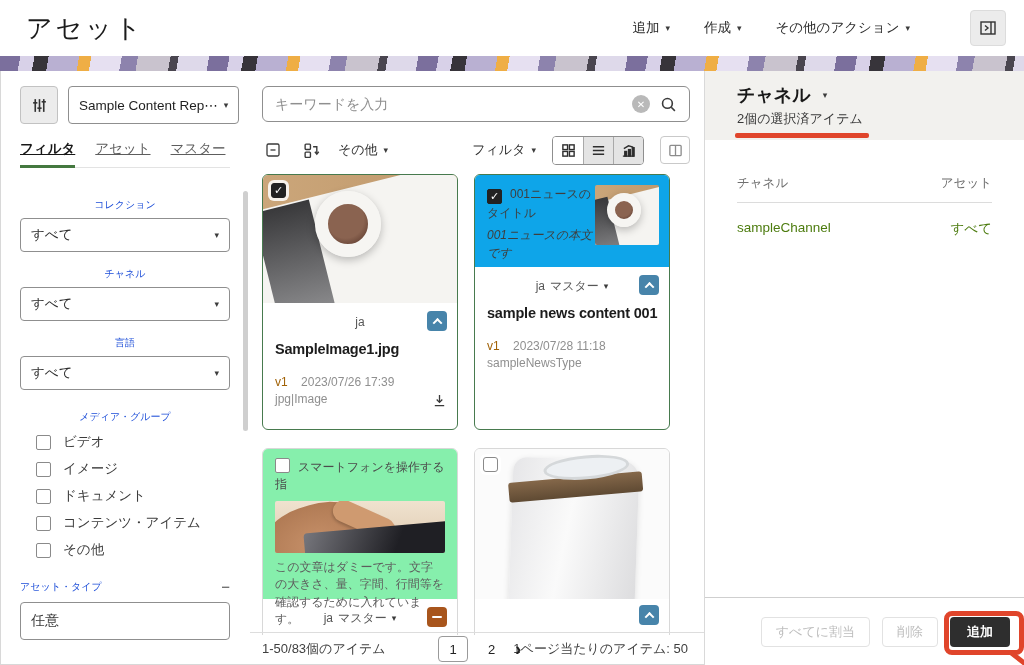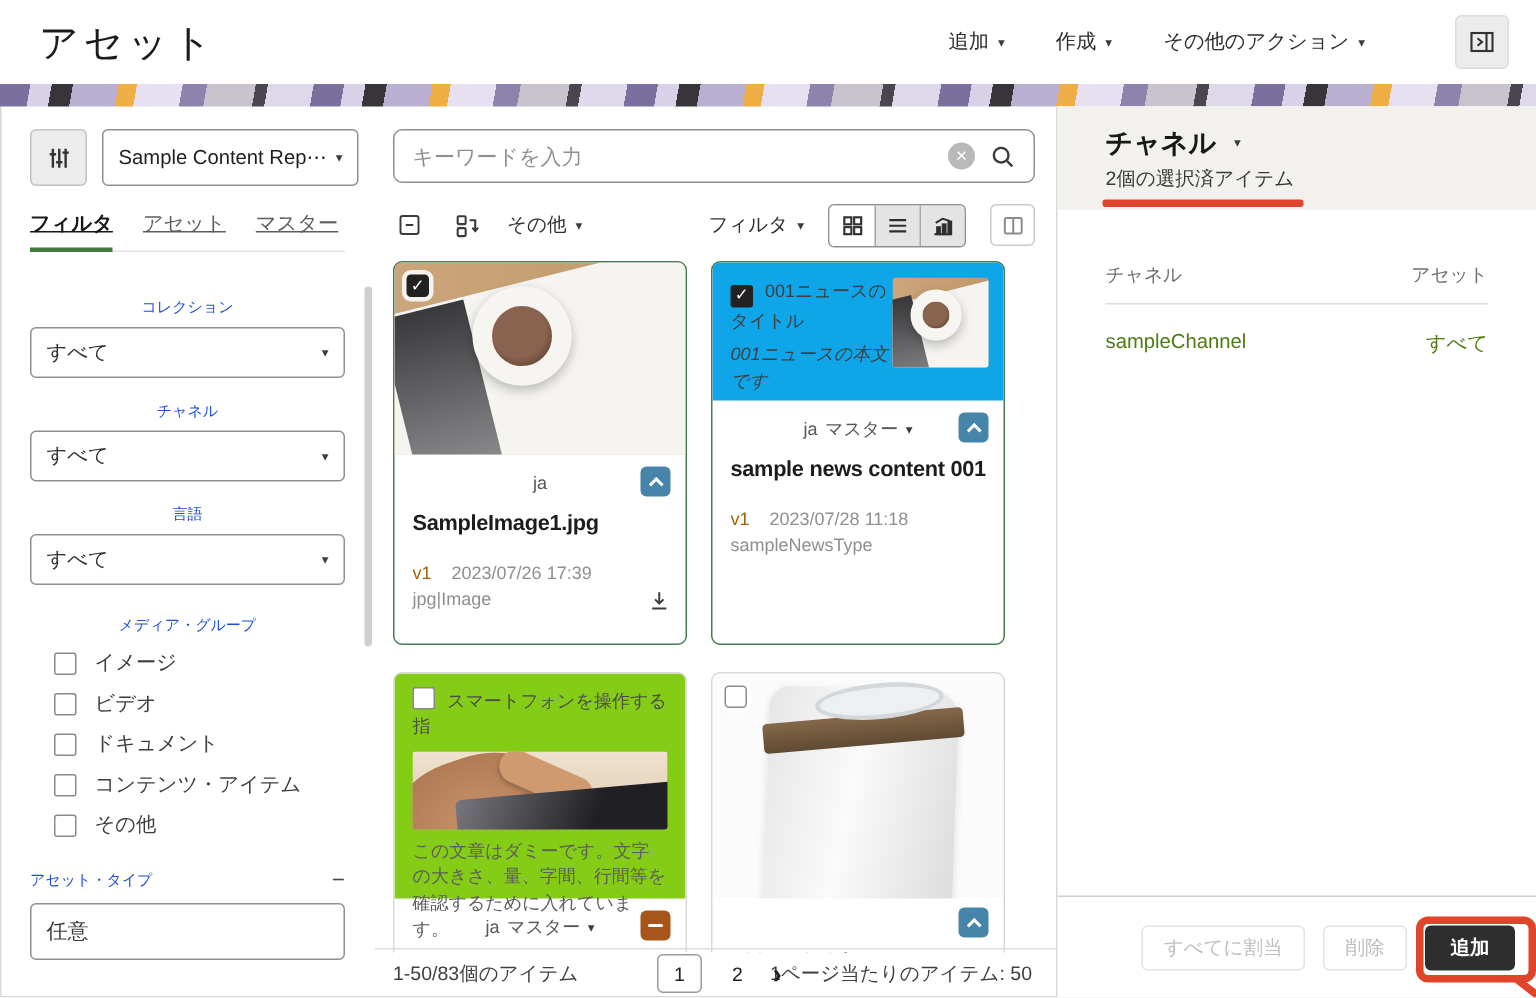--- a/index.html
+++ b/index.html
@@ -86,21 +86,21 @@
   .meta { margin-top:18px; font-size:12px; color:#8f8f8f; }
   .ver { color:#a16207; margin-right:10px; }
   .type-line { font-size:12px; color:#8f8f8f; margin-top:3px; }
   .dl-btn { position:absolute; right:10px; bottom:8px; }
 
   .content-top { height:92px; background:#0ea5e9; padding:10px 74px 10px 12px; position:relative; font-size:12px; color:#3f3f3f; line-height:1.5; }
   .content-top .cbx { display:inline-flex; vertical-align:-2px; margin-right:8px; }
   .ct-body { margin-top:4px;font-style:italic; }
   .mini-thumb { position:absolute; top:10px; right:10px; width:64px; height:60px; border-radius:2px; overflow:hidden; }
 
-  .content-top3 { background:#84cc16; padding:9px 12px; font-size:12px; color:#4c4c4c; line-height:1.45; height:150px; }
+  .content-top3 { background:#86efac; padding:9px 12px; font-size:12px; color:#4c4c4c; line-height:1.45; height:150px; }
   .strip { margin-top:7px; height:52px; border-radius:2px; position:relative; overflow:hidden; }
   .ct3-body { margin-top:6px; font-size:12px; color:#5d5d5d; }
 
   
   .art-coffee { position:absolute; inset:0; background:linear-gradient(90deg,#cba67a,#c0996c); }
   .art-coffee .book { position:absolute; width:150%; height:130%; background:#f5f4f1; transform:rotate(-14deg); top:12%; left:-30%; }
   .art-coffee .photo { position:absolute; width:58px; height:110px; background:linear-gradient(#39393b,#8b8b8d); transform:rotate(-14deg); left:2px; top:30px; }
   .art-coffee .mug { position:absolute; width:66px; height:66px; border-radius:50%; border:13px solid #f6f5f2;
                      background:radial-gradient(circle at 44% 40%, #8a6350 0 55%, #6f4b3c 75%);
                      top:16px; left:52px; box-shadow:0 3px 8px rgba(0,0,0,.25); }
@@ -227,25 +227,25 @@
 
       <div class="field-label">言語</div>
       <div class="select">
         <span>すべて</span>
         <span class="caret">▾</span>
       </div>
 
       <div class="field-label" style="margin-top:20px">メディア・グループ</div>
       <div class="check-row">
         <span class="cbx"></span>
-        <span>イメージ</span>
+        <span>ビデオ</span>
       </div>
       <div class="check-row">
         <span class="cbx"></span>
-        <span>ビデオ</span>
+        <span>イメージ</span>
       </div>
       <div class="check-row">
         <span class="cbx"></span>
         <span>ドキュメント</span>
       </div>
       <div class="check-row">
         <span class="cbx"></span>
         <span>コンテンツ・アイテム</span>
       </div>
       <div class="check-row">

